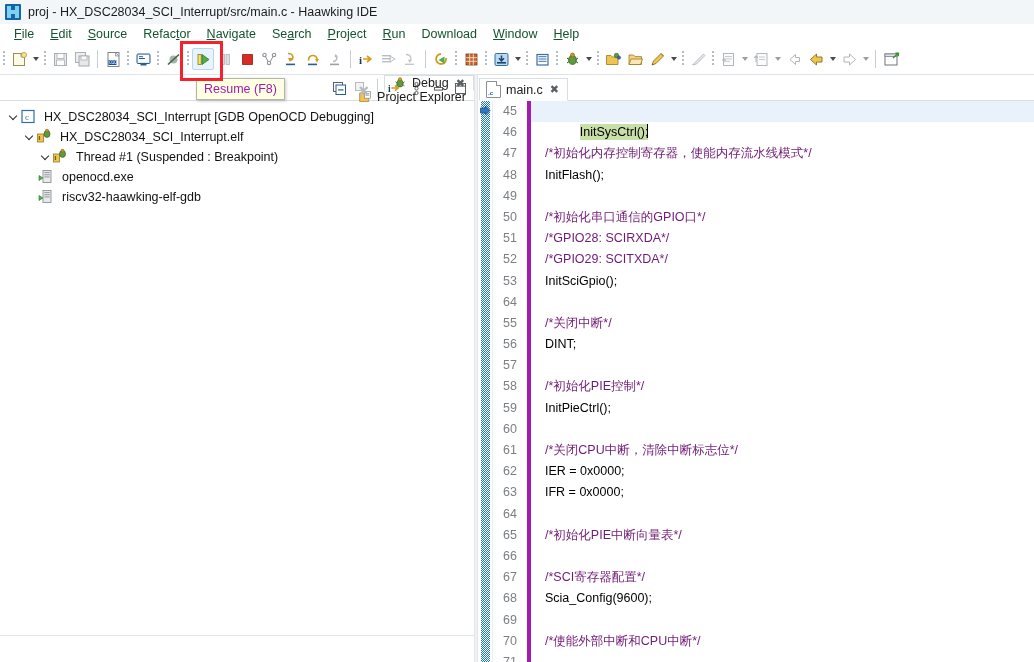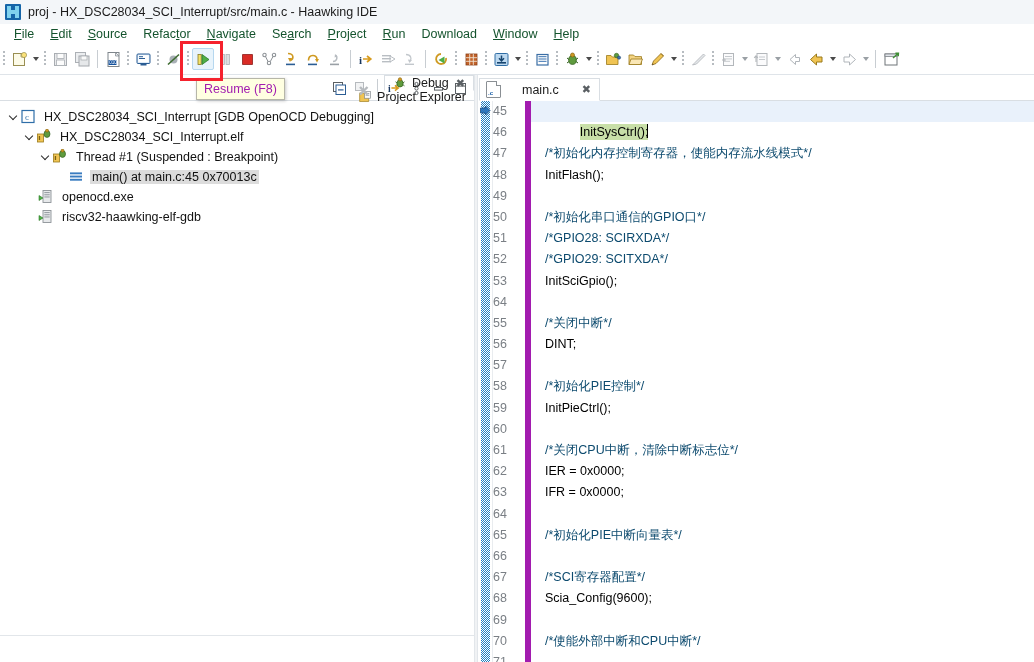--- a/index.html
+++ b/index.html
@@ -170,21 +170,21 @@
   .editor {
     position: absolute; left: 479px; top: 75px; width: 555px; height: 587px;
     background: #ffffff;
   }
   .editor-tabs {
     height: 25px; background: #ffffff;
     display: flex; align-items: flex-end;
     border-bottom: 1px solid #d9dee3;
   }
   .editor-tab {
-    display: flex; align-items: center; gap: 21px;
+    display: flex; align-items: center; gap: 5px;
     height: 23px; padding: 0 8px 0 6px;
     font-size: 12.5px; color: #1b1b1b;
     background: #ffffff;
     border-left: 1px solid #d9dee3;
     border-right: 1px solid #d9dee3;
     border-top: 1px solid #d9dee3;
     border-bottom: 1px solid #ffffff;
     margin-bottom: -1px; box-sizing: border-box;
   }
   .c-file-icon {
@@ -220,40 +220,40 @@
     background-size: 2px 2px;
     background-position: 0 0, 1px 1px;
     background-color: #ffffff;
   }
   .ruler-annot .ip-arrow {
     position: absolute; left: 1px; top: 4px; width: 11px; height: 11px;
     z-index: 3;
   }
   .line-numbers {
     width: 38px; flex: none; text-align: right;
-    padding-right: 18px; box-sizing: border-box;
+    padding-right: 10px; box-sizing: border-box;
     background: #ffffff;
     font-family: "Liberation Sans", sans-serif;
     font-size: 12.5px; color: #7a7f85;
-    border-right: 6px solid #a21caf;
+    border-right: 4px solid #a21caf;
   }
   .code-lines {
     flex: 1; position: relative; background: #ffffff;
     font-family: "Liberation Sans", sans-serif;
     font-size: 12.5px; color: #000000;
   }
   .ln, .cl {
     height: 21.2px; line-height: 21.2px; white-space: pre;
   }
   .cl { padding-left: 14px; }
   .cl.current { background: #e9f1fb; }
   .cl .tok {
     background: #c8dfa8; padding: 1px 0;
   }
-  .cl .cmt { color: #0c4a6e; }
+  .cl .cmt { color: #701a75; }
   .cursor {
     display: inline-block; width: 1px; height: 14px;
     background: #000; vertical-align: -2px; margin-left: -1px;
   }
 
   
   .tooltip {
     position: absolute; left: 196px; top: 78px;
     background: #ffffe1; border: 1px solid #b6b6a8;
     padding: 3px 7px; font-size: 12.5px; color: #a21caf;
@@ -667,31 +667,20 @@
           <svg width="17" height="15" viewBox="0 0 17 15">
             <rect x="1.5" y="5" width="6" height="8" fill="#f0c453" stroke="#9a7a1c" stroke-width=".8"></rect>
             <rect x="2.8" y="7" width="1.3" height="4" fill="#7a6112"></rect>
             <ellipse cx="10.5" cy="5" rx="3" ry="3.4" fill="#5f9b3e" stroke="#33611f" stroke-width=".7"></ellipse>
             <circle cx="10.5" cy="1.6" r="1.5" fill="#cf9a22" stroke="#8a6615" stroke-width=".6"></circle>
           </svg>
         </div>
         <div class="tlabel">Thread #1 (Suspended : Breakpoint)</div>
       </div>
 
-      <div class="tnode">
-        <div class="tspacer" style="width:62px"></div>
-        <div class="ticon">
-          <svg width="17" height="15" viewBox="0 0 17 15">
-            <rect x="2" y="3.4" width="12" height="1.9" fill="#3a7cc0"></rect>
-            <rect x="2" y="6.6" width="12" height="1.9" fill="#3a7cc0"></rect>
-            <rect x="2" y="9.8" width="12" height="1.9" fill="#3a7cc0"></rect>
-          </svg>
-        </div>
-        <div class="tlabel selected">main() at main.c:45 0x70013c</div>
-      </div>
 
       <div class="tnode">
         <div class="tspacer" style="width:32px"></div>
         <div class="ticon">
           <svg width="17" height="15" viewBox="0 0 17 15">
             <rect x="5" y="1.5" width="8" height="12" fill="#e7e9eb" stroke="#8d9298" stroke-width=".9"></rect>
             <rect x="6.3" y="3" width="5.4" height="1.1" fill="#9aa0a6"></rect>
             <rect x="6.3" y="5.2" width="5.4" height="1.1" fill="#9aa0a6"></rect>
             <rect x="6.3" y="7.4" width="5.4" height="1.1" fill="#9aa0a6"></rect>
             <path d="M1 6.5 L5 9 L1 11.5 Z" fill="#4eae47" stroke="#2f7a2a" stroke-width=".6"></path>

